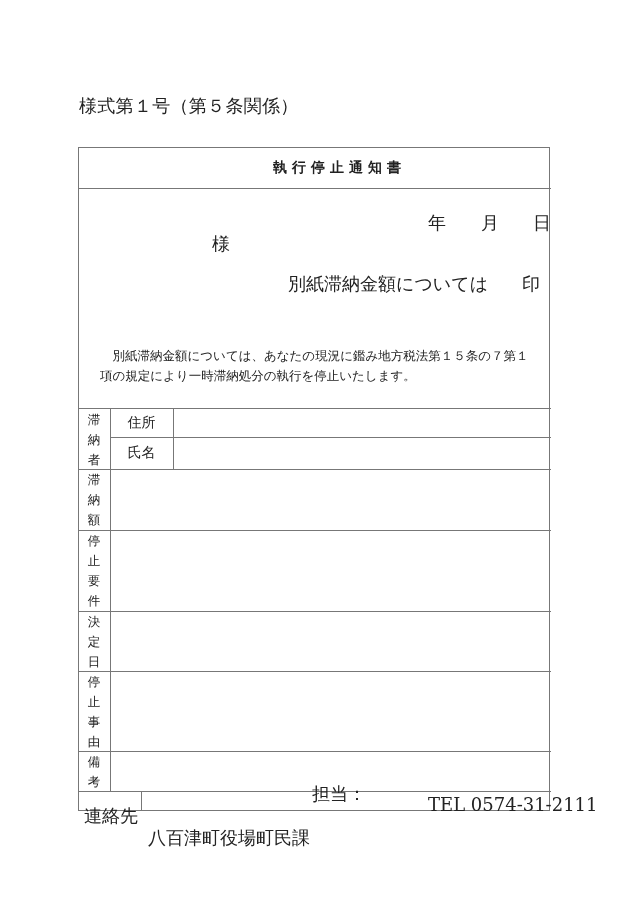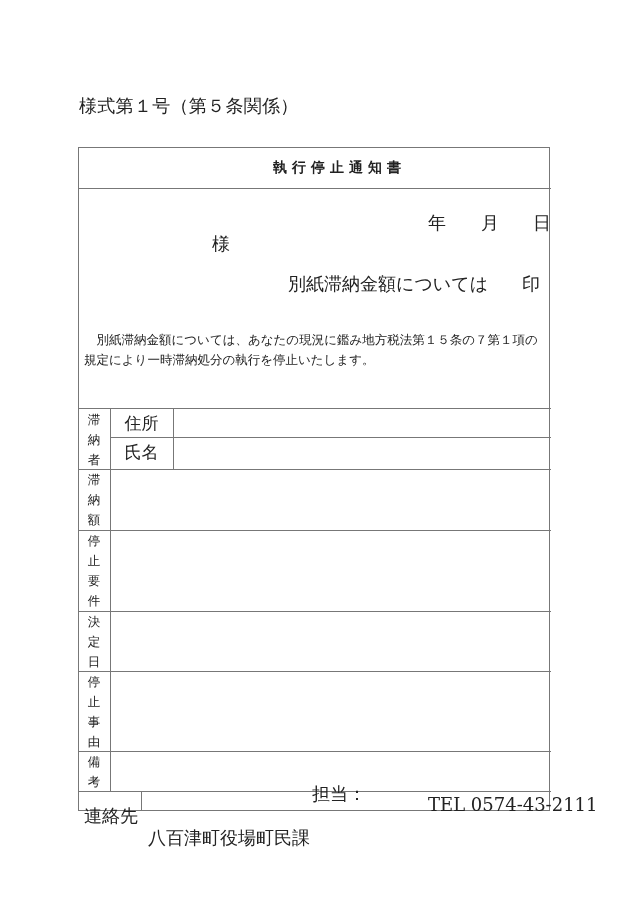--- a/index.html
+++ b/index.html
@@ -7,26 +7,26 @@
          font-family: "DejaVu Serif", "Liberation Serif", serif; color: #222; }
   .abs { position: absolute; }
   .form-number { left: 79px; top: 94px; font-size: 12.5px; letter-spacing: 0.3px; }
   .frame { left: 78px; top: 147px; width: 472px; height: 664px; border: 1px solid #777; box-sizing: border-box; }
   .hline { position: absolute; left: 78px; width: 473px; height: 0; border-top: 1px solid #777; }
   .vline { position: absolute; width: 0; border-left: 1px solid #777; }
   .title { left: 78px; top: 147px; width: 473px; height: 41px; display: flex; align-items: center;
            justify-content: center; font-size: 14px; font-weight: bold; letter-spacing: 5px; padding-left: 25px; }
   .txt { font-size: 18px; white-space: nowrap; }
   .body-text { left: 84px; top: 330px; width: 462px; font-size: 12.5px; line-height: 20px; }
-  .body-text p { margin: 0; text-indent: 1em; }
+  .body-text p { margin: 16px; text-indent: 1em; }
   .vlabel { position: absolute; left: 78px; width: 32px; display: flex; flex-direction: column;
             align-items: center; justify-content: flex-start; font-size: 12.5px; }
   .vlabel span { display: block; height: 20px; line-height: 20px; }
   .cell-label { position: absolute; left: 110px; width: 63px; display: flex; align-items: center;
-                justify-content: center; font-size: 17px; }
+                justify-content: center; font-size: 14px; }
   .field { position: absolute; }
 </style>
 </head>
 <body>
 
 <div class="abs form-number txt">様式第１号（第５条関係）</div>
 
 <div class="abs frame"></div>
 
 <div class="hline" style="top:188px"></div>
@@ -100,13 +100,13 @@
 
 <div class="vlabel" style="top:752px; height:39px">
   <span>備</span>
   <span>考</span>
 </div>
 <div class="field" style="left:111px; top:752px; width:439px; height:39px"></div>
 
 <div class="abs txt" style="left:84px; top:804px">連絡先</div>
 <div class="abs txt" style="left:148px; top:826px">八百津町役場町民課</div>
 <div class="abs txt" style="left:312px; top:782px">担当：</div>
-<div class="abs txt" style="left:428px; top:794px">TEL 0574-43-2111</div>
+<div class="abs txt" style="left:428px; top:794px">TEL 0574-31-2111</div>
 
 </body></html>

